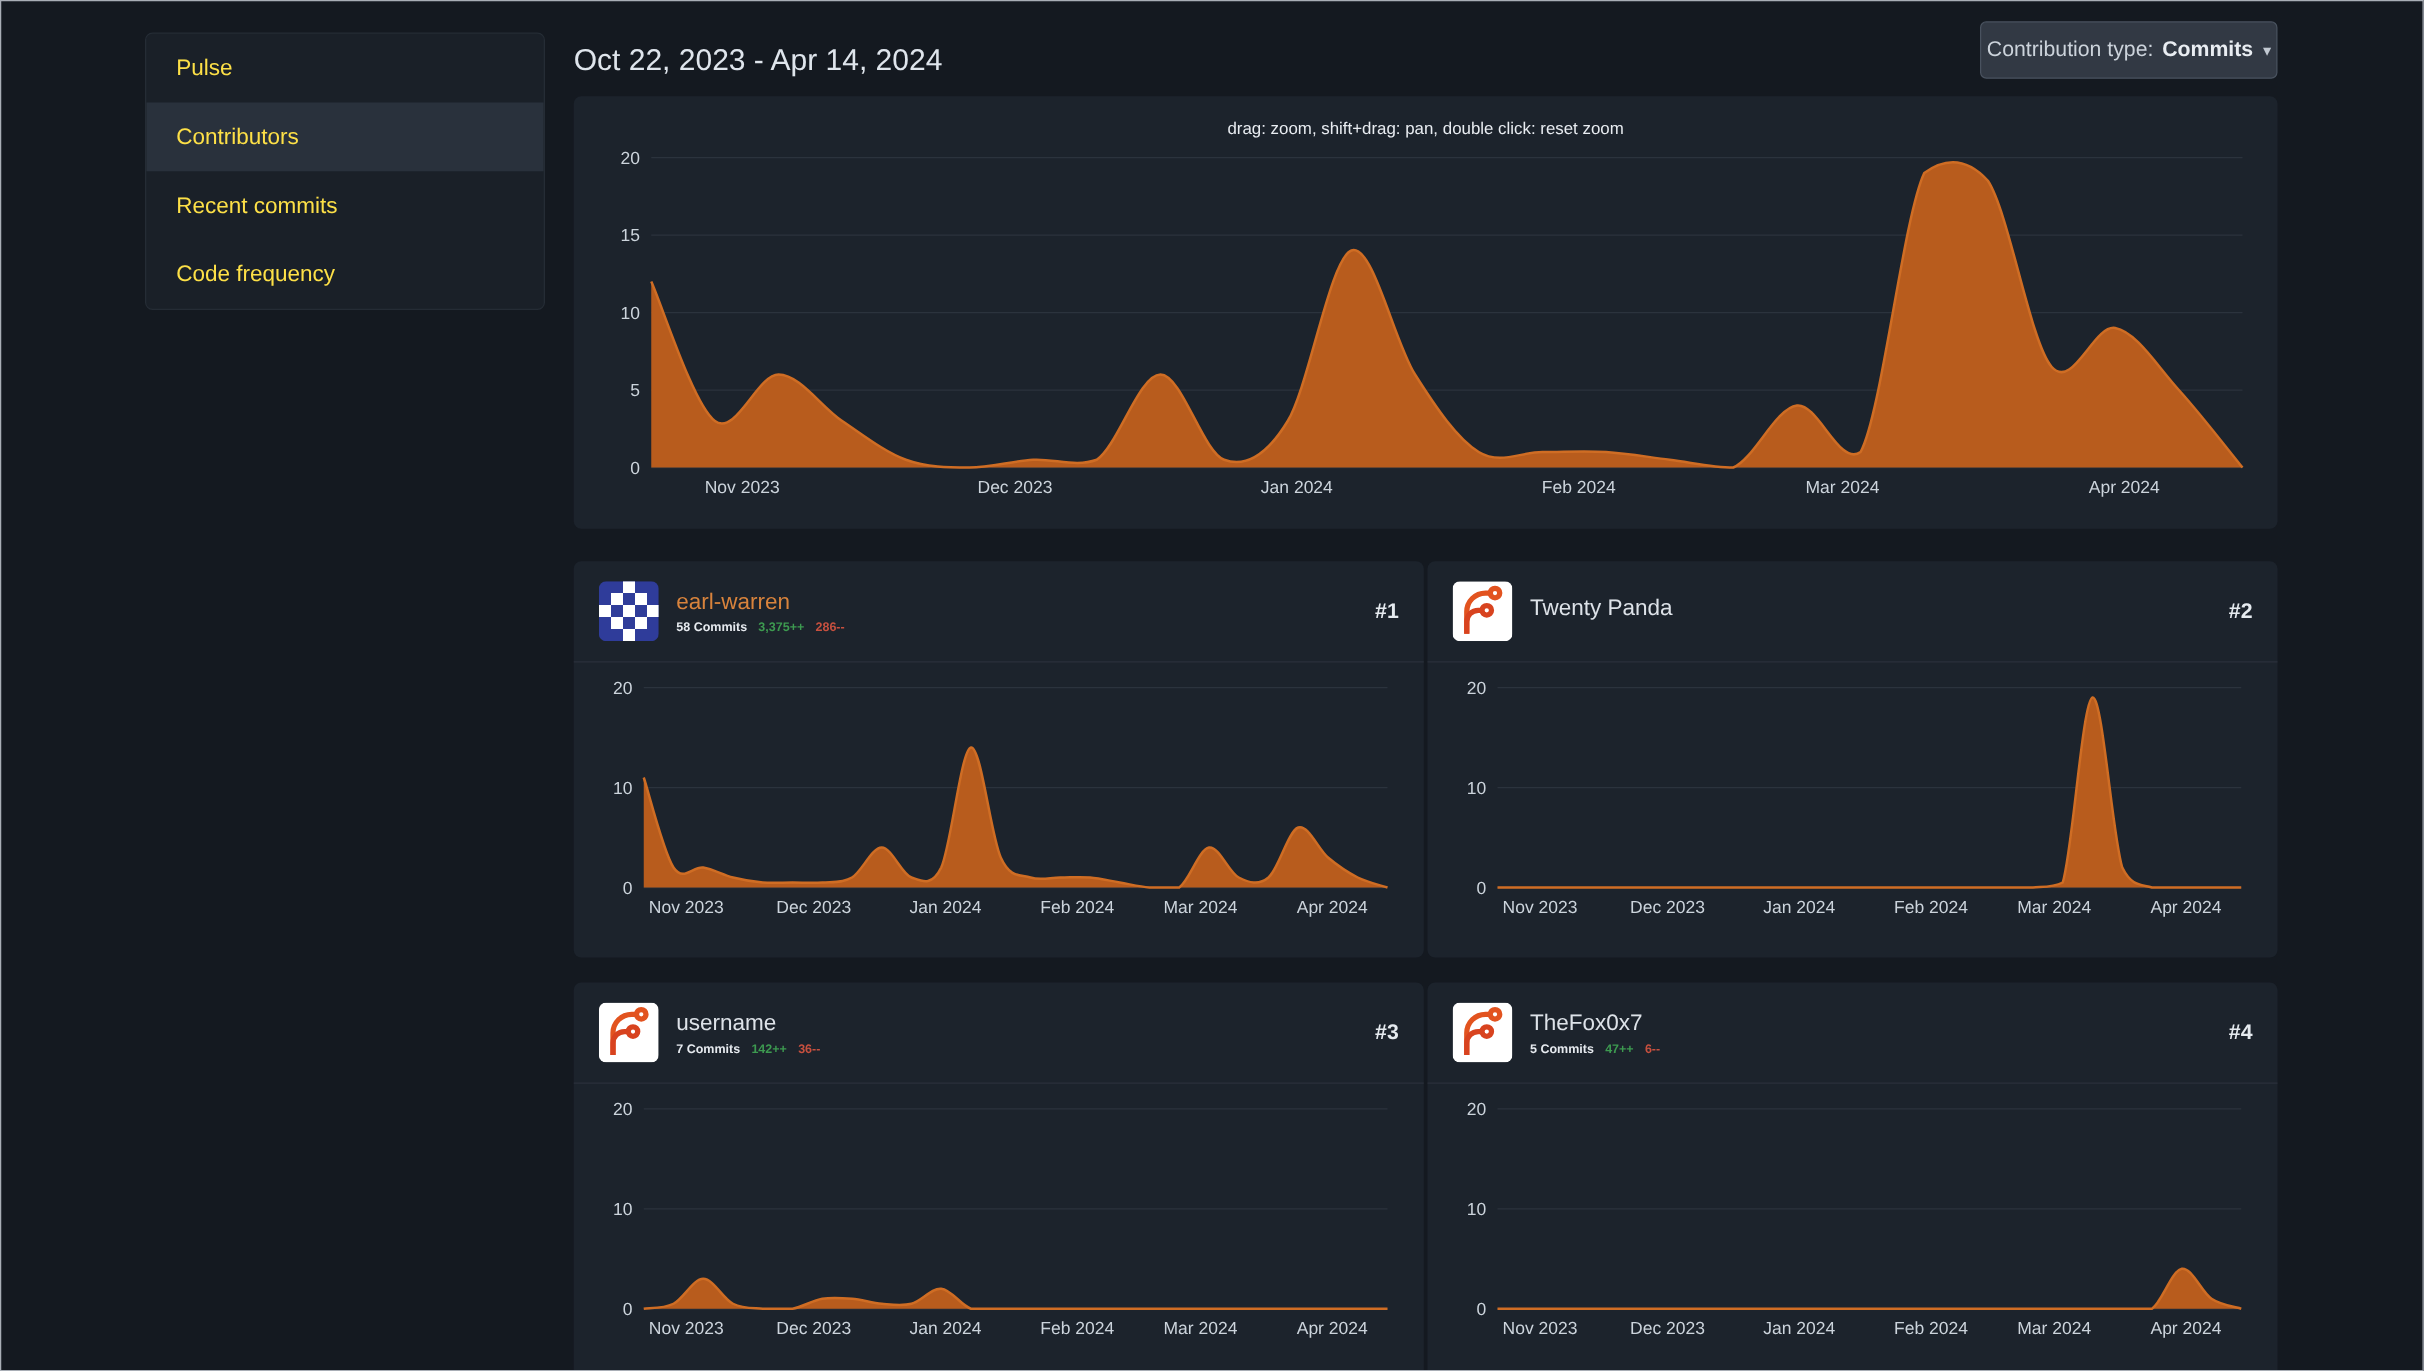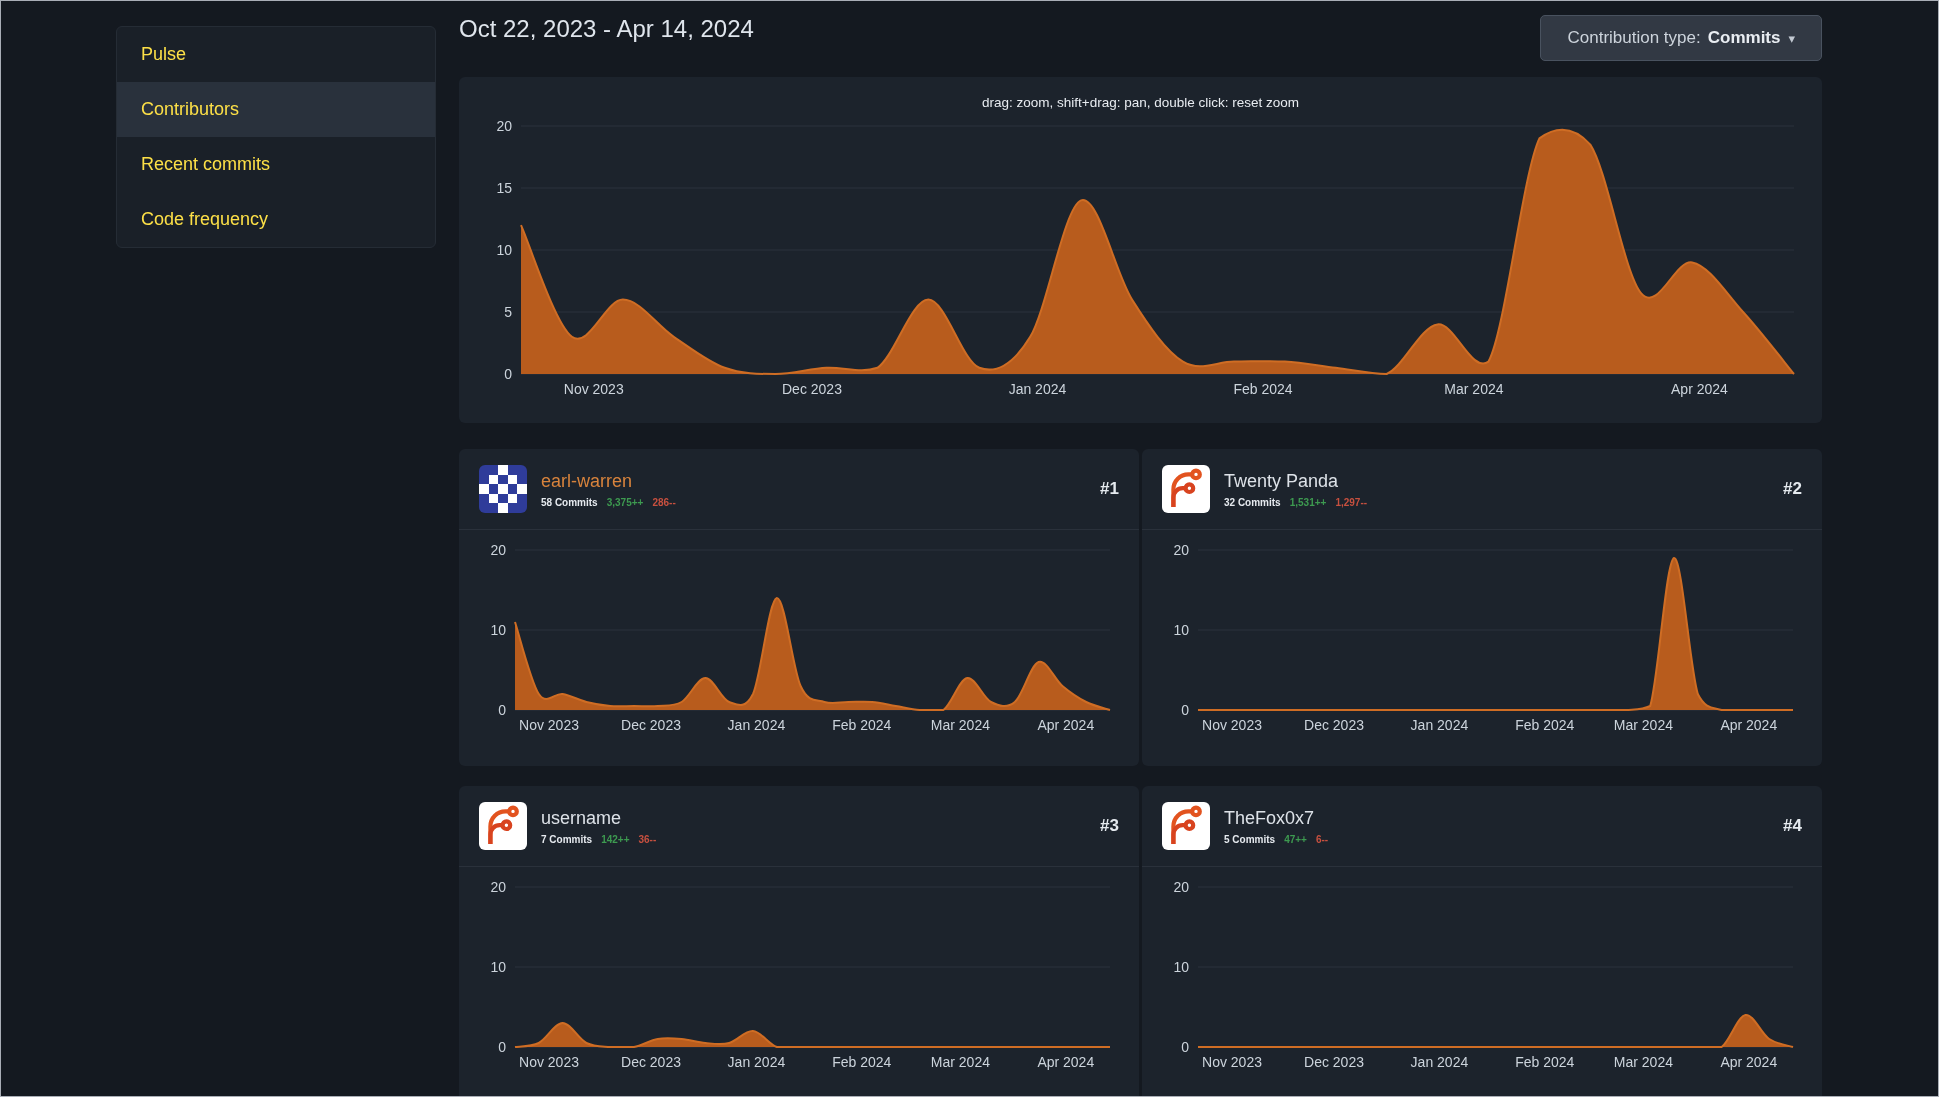--- a/index.html
+++ b/index.html
@@ -15,24 +15,24 @@
     background:var(--page-bg);color:var(--text);
     font-family:"Liberation Sans",sans-serif;
     border:1px solid #a9aeb6;
   }
   svg{font-family:inherit}
   .sidebar{width:320px;flex:none;margin:25px 0 0 115px}
   .menu{background:var(--menu-bg);border:1px solid #252c35;border-radius:6px;overflow:hidden}
   .menu-item{padding:17px 24px;font-size:18px;color:#fde047;cursor:pointer}
   .menu-item.active{background:var(--menu-active)}
   .main{flex:1;margin:0 116px 0 23px;padding-top:14px;min-width:0}
-  .header-row{display:flex;justify-content:space-between;align-items:flex-start;height:48px;margin-bottom:14px}
+  .header-row{display:flex;justify-content:space-between;align-items:flex-end;height:48px;margin-bottom:14px}
   .page-title{font-size:24px;color:#dfe5ec}
   .ctype-btn{display:flex;align-items:center;gap:7px;background:var(--button-bg);
-    border:1px solid var(--button-border);border-radius:5px;padding:12px 26px;
+    border:1px solid var(--button-border);border-radius:5px;padding:12px 4px;
     font-size:17px;color:#ccd3db;cursor:pointer}
   .ctype-btn .val{font-weight:bold;color:#e9edf2}
   .ctype-btn .caret{font-size:13px;color:#c2c9d2;margin-left:1px}
   .panel{background:var(--panel-bg);border-radius:6px;height:346px;padding:12px 18px 8px;margin-bottom:26px}
   .hint{text-align:center;font-weight:normal;font-size:13.5px;color:#e8ecf1;padding:6px 0 4px}
   .chart{position:relative}
   .chart.main-chart{height:288px}
   .cards-row{display:flex;gap:3px;margin-bottom:20px}
   .card{flex:1;background:var(--panel-bg);border-radius:6px;height:317px;min-width:0}
   .card-head{display:flex;align-items:center;gap:14px;padding:16px 20px;border-bottom:1px solid #2a313b}
@@ -148,25 +148,20 @@
             <g fill="none" stroke-width="2.1">
               <path stroke="#e2531f" d="M5.7 21 V12.2 A7.5 7.5 0 0 1 13.2 4.7 H15.1"></path>
               <path stroke="#d8431f" d="M5.7 21 V16.2 A4.6 4.6 0 0 1 10.3 11.6 H11.8"></path>
               <circle stroke="#e2531f" cx="17" cy="4.7" r="1.9"></circle>
               <circle stroke="#d8431f" cx="13.7" cy="11.6" r="1.9"></circle>
             </g>
           </svg>
         </span>
         <div class="who">
           <a class="cname">Twenty Panda</a>
-          <div class="stats">
-            <span class="commits">32 Commits</span>
-            <span class="adds">1,531++</span>
-            <span class="dels">1,297--</span>
-          </div>
         </div>
         <span class="rank">#2</span>
       </div>
       <div class="chart mini"><svg width="649" height="200">
             <line x1="44" y1="172" x2="639" y2="172" stroke="#2b333d" stroke-width="1"></line>
             <text x="35" y="177" text-anchor="end" font-size="14" fill="#ccd4dc">0</text>
             <line x1="44" y1="92" x2="639" y2="92" stroke="#2b333d" stroke-width="1"></line>
             <text x="35" y="97" text-anchor="end" font-size="14" fill="#ccd4dc">10</text>
             <line x1="44" y1="12" x2="639" y2="12" stroke="#2b333d" stroke-width="1"></line>
             <text x="35" y="17" text-anchor="end" font-size="14" fill="#ccd4dc">20</text>

